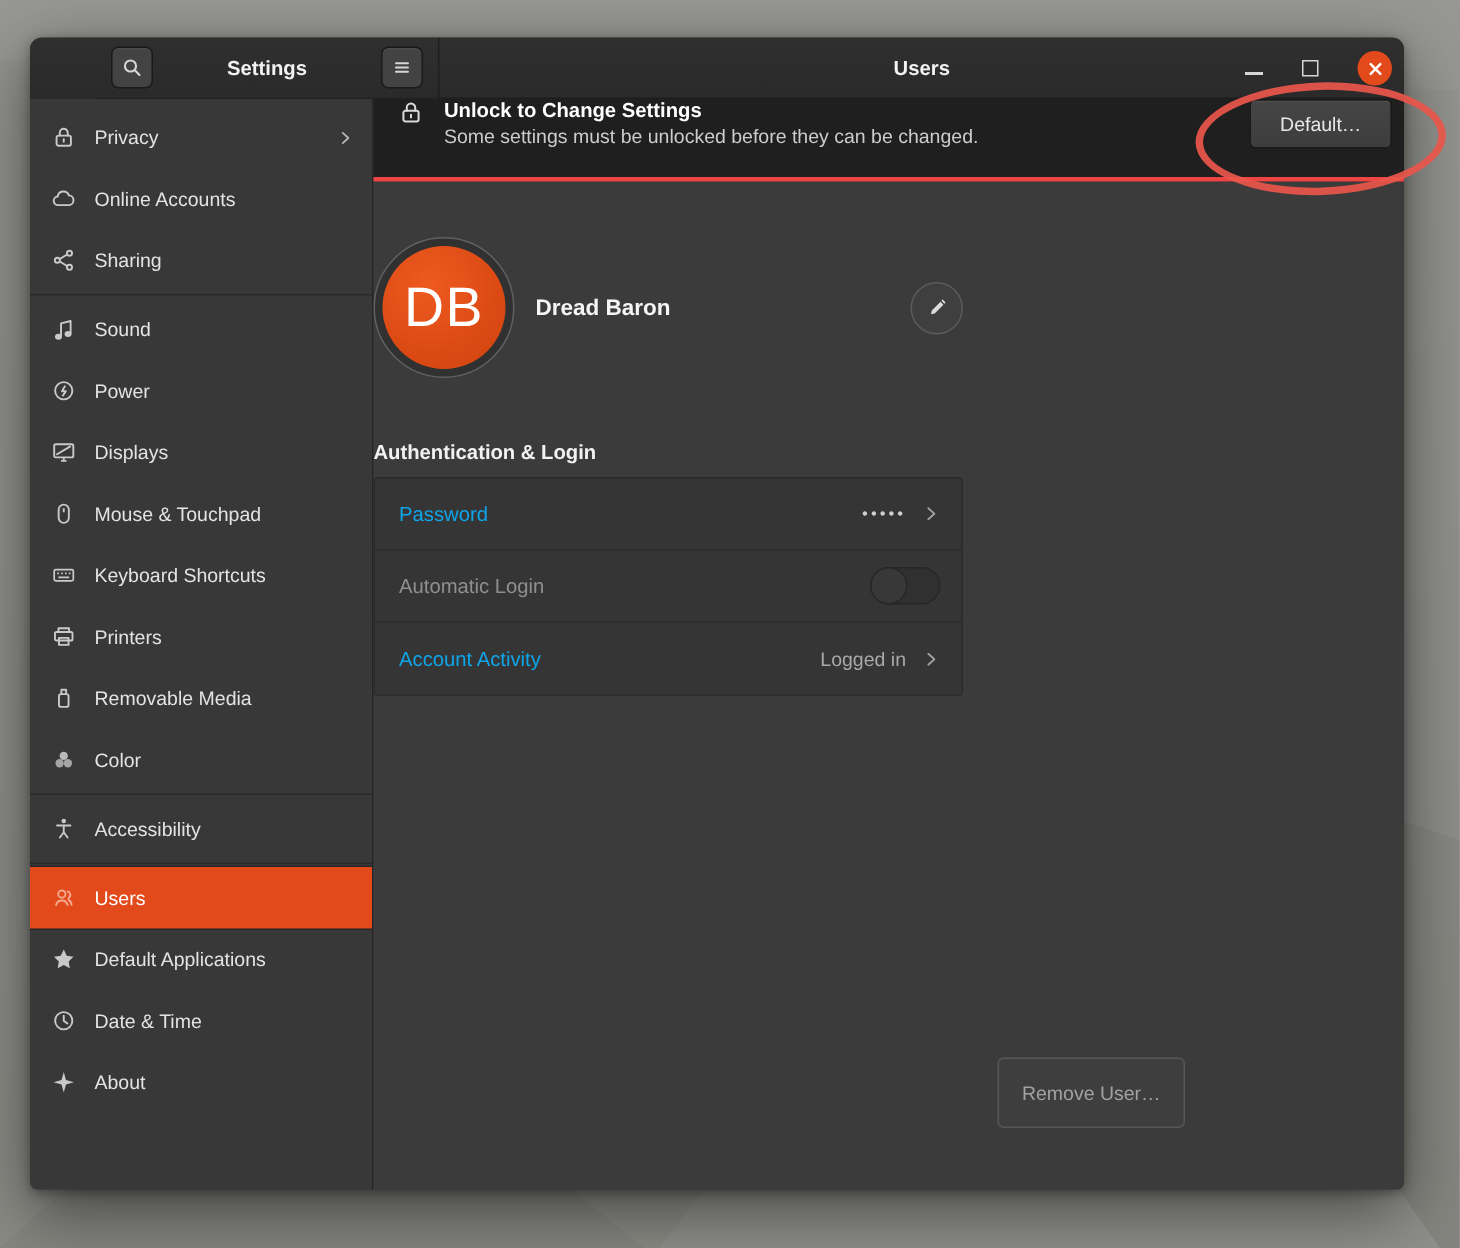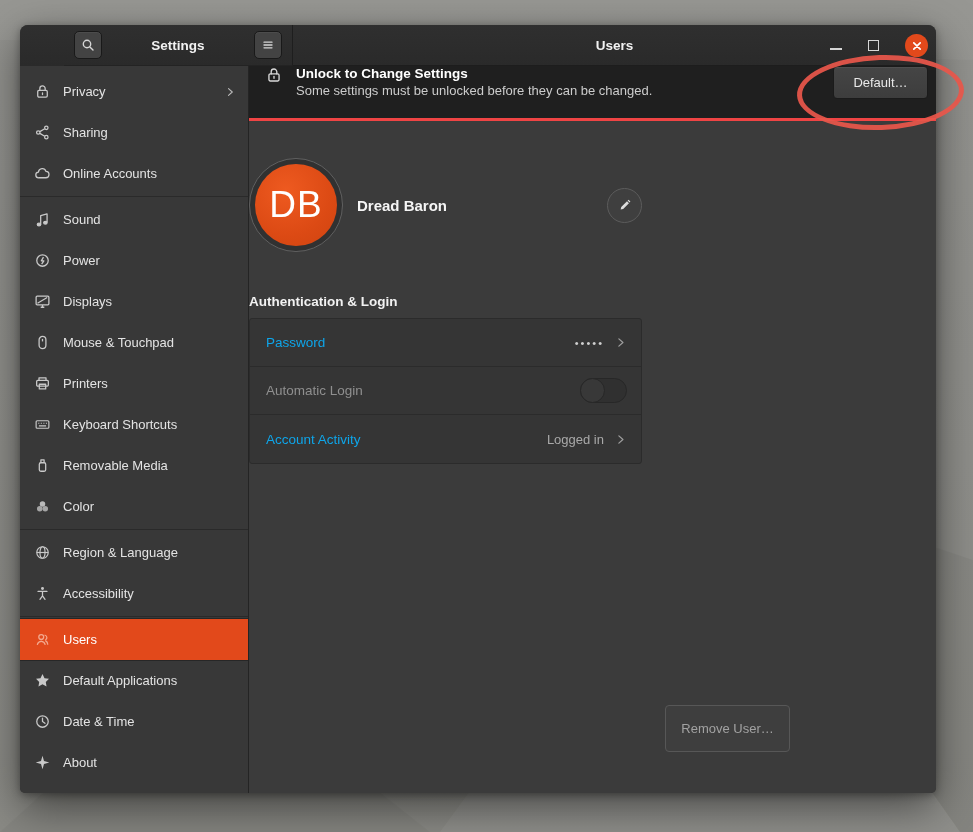--- a/index.html
+++ b/index.html
@@ -197,39 +197,39 @@
         <span class="lbl">Privacy</span>
         <span class="chev">
           <svg width="12" height="12" viewBox="0 0 16 16" fill="none" stroke="#b5b5b5" stroke-width="1.6" stroke-linecap="round" stroke-linejoin="round">
               <path d="M6 3.5 11 8l-5 4.5"></path>
             </svg>
           </span>
       </div>
 
       <div class="side-item">
         <span class="icon">
+          <svg width="17" height="17" viewBox="0 0 16 16" fill="none" stroke="#c9c9c9" stroke-width="1.2" stroke-linejoin="round">
+            <path d="M4.6 12a2.7 2.7 0 0 1-.4-5.4 3.6 3.6 0 0 1 7-.7A2.55 2.55 0 0 1 10.9 12z"></path>
+          </svg>
+          </span>
+        <span class="lbl">Online Accounts</span>
+      </div>
+
+      <div class="side-item">
+        <span class="icon">
           <svg width="17" height="17" viewBox="0 0 16 16" fill="none" stroke="#c9c9c9" stroke-width="1.2">
             <circle cx="11.6" cy="3.6" r="1.6"></circle>
               <circle cx="4" cy="8" r="1.6"></circle>
               <circle cx="11.6" cy="12.4" r="1.6"></circle>
             <path d="M5.5 7.2 10.1 4.4M5.5 8.8l4.6 2.8"></path>
           </svg>
           </span>
         <span class="lbl">Sharing</span>
       </div>
 
-      <div class="side-item">
-        <span class="icon">
-          <svg width="17" height="17" viewBox="0 0 16 16" fill="none" stroke="#c9c9c9" stroke-width="1.2" stroke-linejoin="round">
-            <path d="M4.6 12a2.7 2.7 0 0 1-.4-5.4 3.6 3.6 0 0 1 7-.7A2.55 2.55 0 0 1 10.9 12z"></path>
-          </svg>
-          </span>
-        <span class="lbl">Online Accounts</span>
-      </div>
-
       <div class="side-sep"></div>
 
       <div class="side-item">
         <span class="icon">
           <svg width="17" height="17" viewBox="0 0 16 16" fill="none" stroke="#c9c9c9" stroke-width="1.2" stroke-linejoin="round">
             <path d="M6.3 12.6V4.3l6-1.5v8.1"></path>
             <ellipse cx="4.7" cy="12.7" rx="1.6" ry="1.25" fill="#c9c9c9"></ellipse>
             <ellipse cx="10.7" cy="11" rx="1.6" ry="1.25" fill="#c9c9c9"></ellipse>
           </svg>
           </span>
@@ -262,37 +262,37 @@
           <svg width="17" height="17" viewBox="0 0 16 16" fill="none" stroke="#c9c9c9" stroke-width="1.2">
             <rect x="4.8" y="2.3" width="6.4" height="11.4" rx="3.2"></rect>
               <path d="M8 4.6v2.4"></path>
           </svg>
           </span>
         <span class="lbl">Mouse &amp; Touchpad</span>
       </div>
 
       <div class="side-item">
         <span class="icon">
+          <svg width="17" height="17" viewBox="0 0 16 16" fill="none" stroke="#c9c9c9" stroke-width="1.1">
+            <rect x="2" y="4.5" width="12" height="7" rx="1"></rect>
+            <path d="M4 6.8h1M6.4 6.8h1M8.8 6.8h1M11.2 6.8h1M4.6 9.3h6.8"></path>
+          </svg>
+          </span>
+        <span class="lbl">Keyboard Shortcuts</span>
+      </div>
+
+      <div class="side-item">
+        <span class="icon">
           <svg width="17" height="17" viewBox="0 0 16 16" fill="none" stroke="#c9c9c9" stroke-width="1.2" stroke-linejoin="round">
             <path d="M4.7 5V2.7h6.6V5"></path>
               <rect x="2.5" y="5" width="11" height="5.4" rx="1"></rect>
               <rect x="5" y="8.7" width="6" height="4.4"></rect>
           </svg>
           </span>
         <span class="lbl">Printers</span>
-      </div>
-
-      <div class="side-item">
-        <span class="icon">
-          <svg width="17" height="17" viewBox="0 0 16 16" fill="none" stroke="#c9c9c9" stroke-width="1.1">
-            <rect x="2" y="4.5" width="12" height="7" rx="1"></rect>
-            <path d="M4 6.8h1M6.4 6.8h1M8.8 6.8h1M11.2 6.8h1M4.6 9.3h6.8"></path>
-          </svg>
-          </span>
-        <span class="lbl">Keyboard Shortcuts</span>
       </div>
 
       <div class="side-item">
         <span class="icon">
           <svg width="17" height="17" viewBox="0 0 16 16" fill="none" stroke="#c9c9c9" stroke-width="1.2" stroke-linejoin="round">
             <rect x="5" y="5.4" width="6" height="8" rx="1.4"></rect>
               <path d="M6.5 5.4V2.7h3v2.7"></path>
           </svg>
           </span>
         <span class="lbl">Removable Media</span>
@@ -304,30 +304,20 @@
             <circle cx="8" cy="5.6" r="2.6" opacity=".9"></circle>
               <circle cx="5.4" cy="10.2" r="2.6" opacity=".75"></circle>
               <circle cx="10.6" cy="10.2" r="2.6" opacity=".75"></circle>
           </svg>
           </span>
         <span class="lbl">Color</span>
       </div>
 
       <div class="side-sep"></div>
 
-      <div class="side-item">
-        <span class="icon">
-          <svg width="17" height="17" viewBox="0 0 16 16" fill="none" stroke="#c9c9c9" stroke-width="1.1">
-            <circle cx="8" cy="8" r="5.4"></circle>
-              <ellipse cx="8" cy="8" rx="2.4" ry="5.4"></ellipse>
-              <path d="M2.6 8h10.8"></path>
-          </svg>
-          </span>
-        <span class="lbl">Region &amp; Language</span>
-      </div>
 
       <div class="side-item">
         <span class="icon">
           <svg width="17" height="17" viewBox="0 0 16 16" fill="none" stroke="#c9c9c9" stroke-width="1.2" stroke-linecap="round" stroke-linejoin="round">
             <circle cx="8" cy="3.2" r="1.4" fill="#c9c9c9" stroke="none"></circle>
             <path d="M3.8 6h8.4M8 6v4.2M8 10.2 5.6 13.5M8 10.2l2.4 3.3"></path>
           </svg>
           </span>
         <span class="lbl">Accessibility</span>
       </div>

